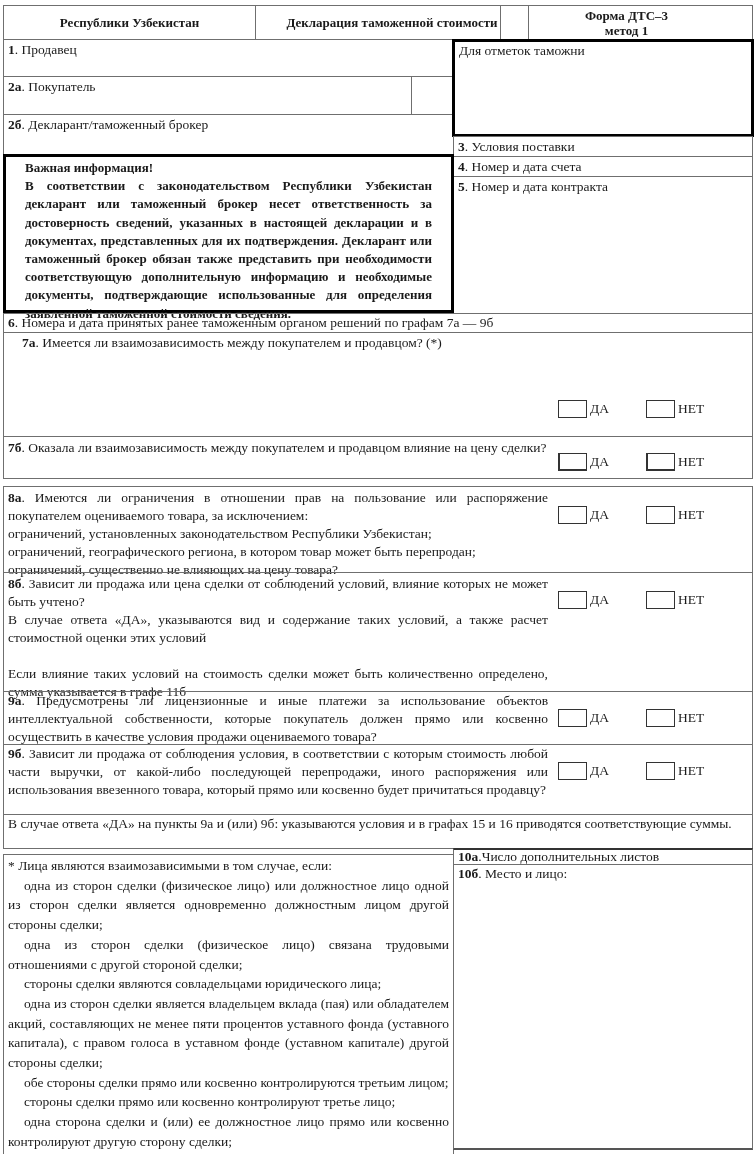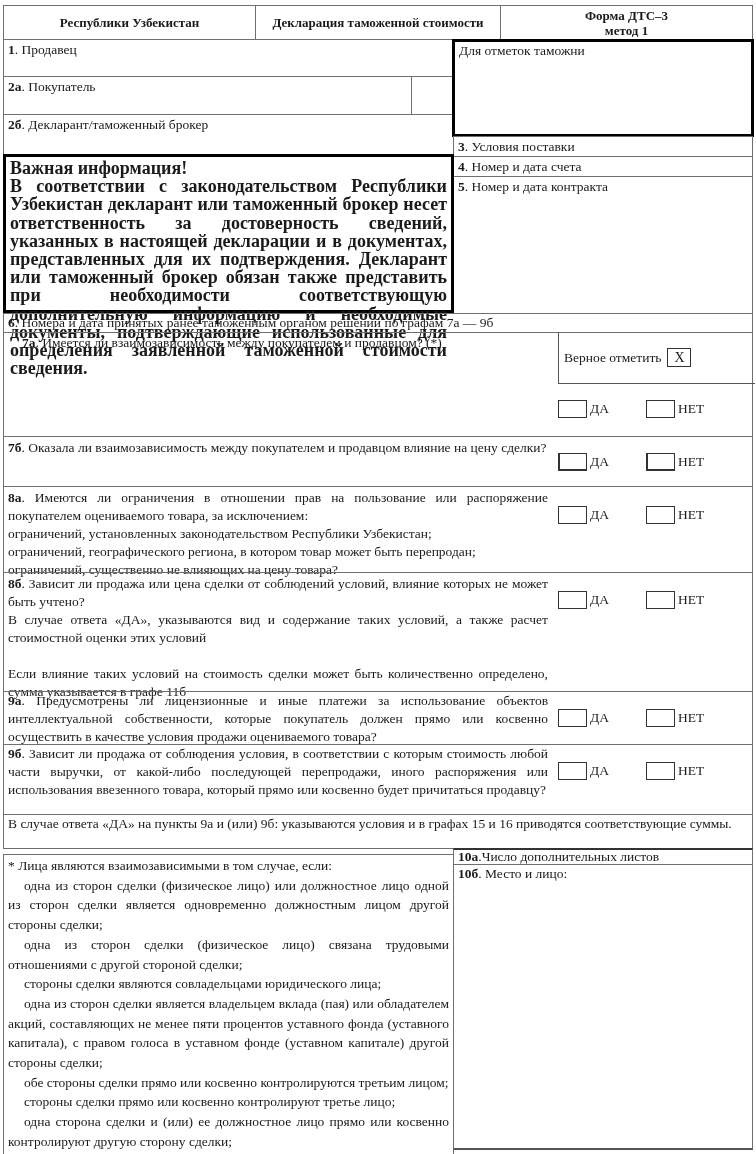--- a/index.html
+++ b/index.html
@@ -5,36 +5,36 @@
   html, body { margin:0; padding:0; background:#ffffff; }
   body { width:756px; height:1154px; position:relative; overflow:hidden;
          font-family:"Liberation Serif", "DejaVu Serif", serif; color:#1a1a1a; font-size:13px; }
   .abs { position:absolute; box-sizing:border-box; }
   .b { border:1px solid #6f6f6f; }
   .thick { border:3px solid #000; }
   .hdr { font-weight:bold; text-align:center; line-height:15px; font-size:13px; display:flex; align-items:center; justify-content:center; flex-direction:column; }
   .lbl { padding:1px 4px; line-height:18px; font-size:13.5px; }
   .lbl b { font-weight:bold; }
   .just { text-align:justify; text-align-last:left; }
-  .imp { padding:2px 4px; line-height:18.2px; font-weight:bold; font-size:18px; text-align:justify; }
+  .imp { padding:2px 19px; line-height:18.2px; font-weight:bold; font-size:13px; text-align:justify; }
   .imp .last { text-align-last:left; }
   .chk { position:absolute; display:flex; align-items:center; font-size:13.5px; }
   .box { width:29px; height:18px; border:1px solid #333; box-sizing:border-box; margin-right:3px; display:inline-block; }
   .note { padding:1px 4px; line-height:19.7px; font-size:13.5px; text-align:justify; }
   .note p { margin:0; }
   .note .ind { text-indent:16px; }
   .xbox { display:inline-flex; align-items:center; justify-content:center; width:24px; height:19px; border:1px solid #333; margin-left:6px; font-size:14px; box-sizing:border-box; }
 </style>
 </head>
 <body>
 
 <div class="abs b hdr" style="left:3px;top:5px;width:253px;height:35px;">
   <span>Республики Узбекистан</span>
 </div>
-<div class="abs b hdr" style="left:255px;top:5px;width:246px;height:35px;">
+<div class="abs b hdr" style="left:255px;top:5px;width:274px;height:35px;">
   <span>Декларация таможенной стоимости</span>
 </div>
 <div class="abs b hdr" style="left:500px;top:5px;width:253px;height:35px;">
   <span>Форма ДТС–3</span>
   <span>метод 1</span>
 </div>
 
 <div class="abs b lbl" style="left:3px;top:39px;width:451px;height:38px;">
   <b>1</b><span>. Продавец</span>
 </div>
@@ -65,35 +65,31 @@
 </div>
 
 <div class="abs b lbl" style="left:3px;top:313px;width:750px;height:20px;line-height:16px;">
   <b>6</b><span>. Номера и дата принятых ранее таможенным органом решений по графам 7а — 9б</span>
 </div>
 
 <div class="abs b" style="left:3px;top:332px;width:750px;height:105px;">
   <div class="lbl" style="width:540px;margin-left:14px;">
     <b>7а</b><span>. Имеется ли взаимозависимость между покупателем и продавцом? (*)</span>
   </div>
-  <div class="abs" style="left:554px;top:-1px;width:197px;height:52px;border-left:1px solid #555;border-bottom:1px solid #555;display:flex;align-items:center;padding-left:5px;font-size:13.5px;">
-    <span>Верное отметить</span>
-    <span class="xbox">X</span>
-  </div>
   <div class="chk" style="left:554px;top:67px;">
     <span class="box"></span>
       <span>ДА</span>
   </div>
   <div class="chk" style="left:642px;top:67px;">
     <span class="box"></span>
       <span>НЕТ</span>
   </div>
 </div>
 
-<div class="abs b" style="left:3px;top:436px;width:750px;height:51px;">
+<div class="abs b" style="left:3px;top:436px;width:750px;height:43px;">
   <div class="lbl just" style="width:540px;padding-top:2px;">
     <b>7б</b><span>. Оказала ли взаимозависимость между покупателем и продавцом влияние на цену сделки?</span>
   </div>
   <div class="chk" style="left:554px;top:16px;">
     <span class="box" style="border-width:1px 1px 2px 2px;"></span>
       <span>ДА</span>
   </div>
   <div class="chk" style="left:642px;top:16px;">
     <span class="box" style="border-width:1px 1px 2px 2px;"></span>
       <span>НЕТ</span>

